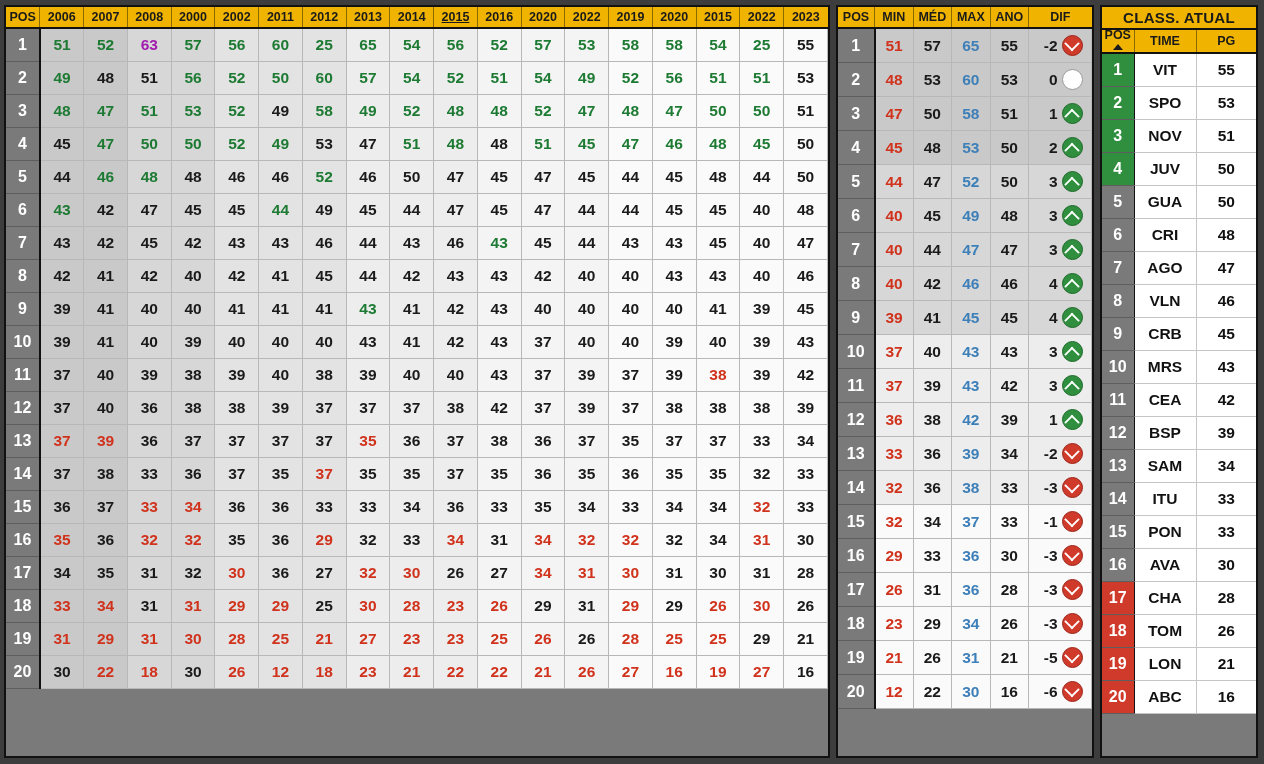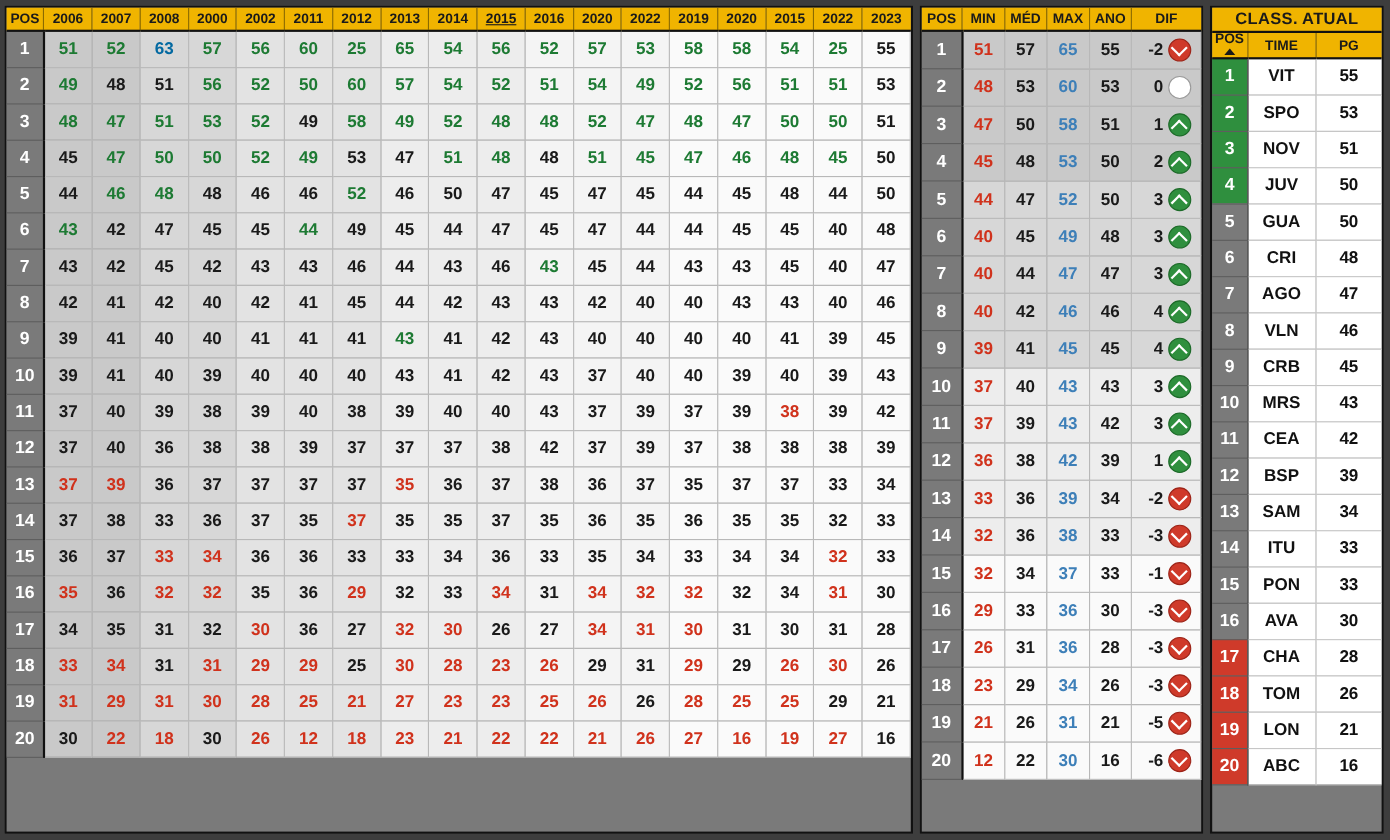--- a/index.html
+++ b/index.html
@@ -160,21 +160,21 @@
             <th style="width: 44px;">2015</th>
             <th style="width: 44px;">2022</th>
             <th style="width: 44px;">2023</th>
           </tr>
         </thead>
       <tbody id="histBody">
           <tr class="posrow">
             <td class="pos">1</td>
             <td class="v bg-a" style="color: rgb(29, 122, 51);">51</td>
             <td class="v bg-a" style="color: rgb(29, 122, 51);">52</td>
-            <td class="v bg-b" style="color: #0369a1;">63</td>
+            <td class="v bg-b" style="color: #a21caf;">63</td>
             <td class="v bg-b" style="color: rgb(29, 122, 51);">57</td>
             <td class="v bg-c" style="color: rgb(29, 122, 51);">56</td>
             <td class="v bg-c" style="color: rgb(29, 122, 51);">60</td>
             <td class="v bg-c" style="color: rgb(29, 122, 51);">25</td>
             <td class="v bg-d" style="color: rgb(29, 122, 51);">65</td>
             <td class="v bg-d" style="color: rgb(29, 122, 51);">54</td>
             <td class="v bg-d" style="color: rgb(29, 122, 51);">56</td>
             <td class="v bg-e" style="color: rgb(29, 122, 51);">52</td>
             <td class="v bg-e" style="color: rgb(29, 122, 51);">57</td>
             <td class="v bg-e" style="color: rgb(29, 122, 51);">53</td>

